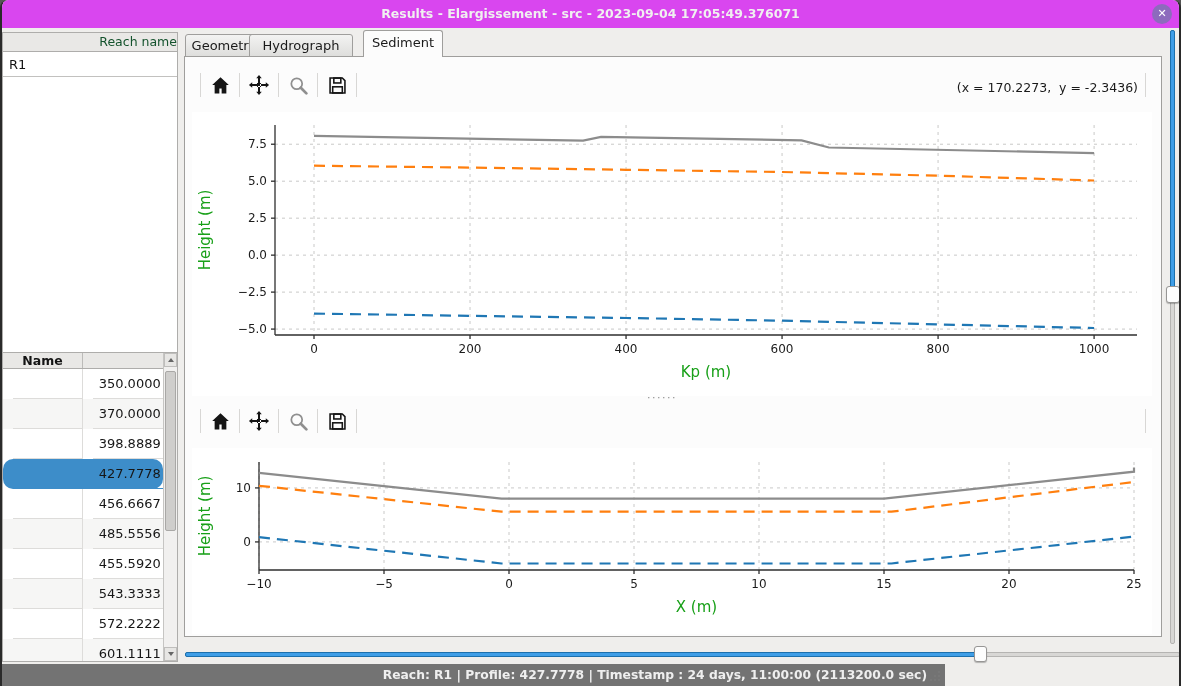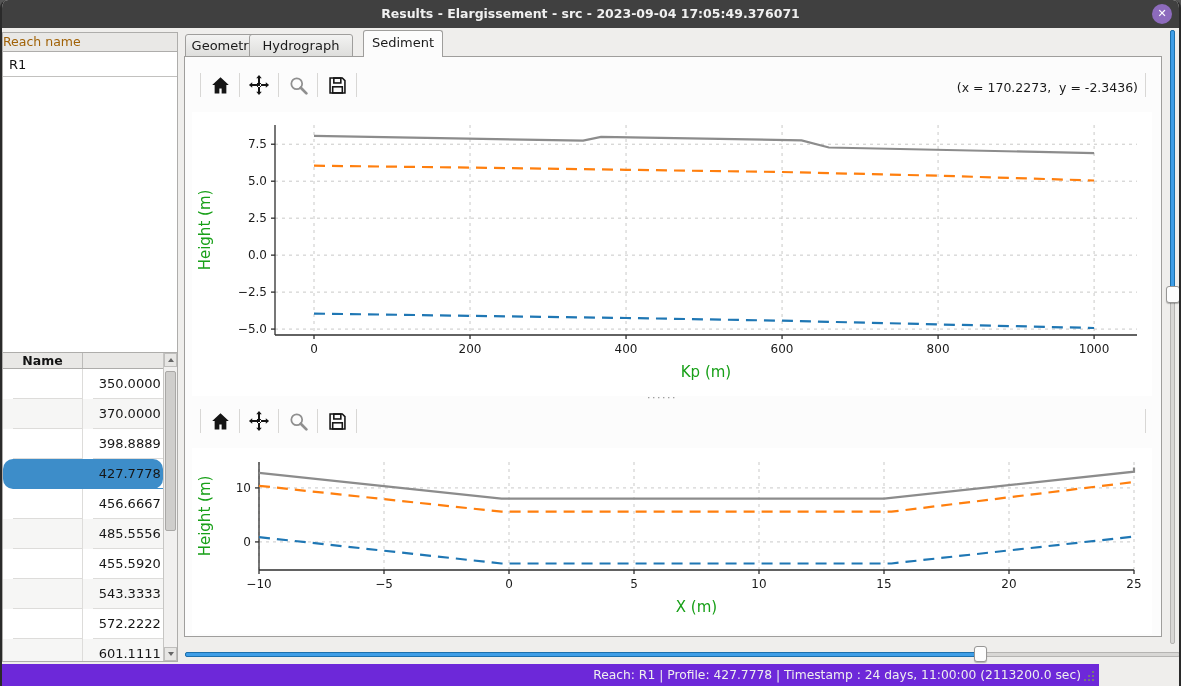--- a/index.html
+++ b/index.html
@@ -5,28 +5,28 @@
   html,body{margin:0;padding:0;background:#555;}
   *{box-sizing:border-box;}
   .window{
     position:relative;width:1181px;height:686px;
     font-family:"DejaVu Sans",sans-serif;
     background:#efeeec;overflow:hidden;
     border-left:2px solid #2a2a2a;border-right:2px solid #2a2a2a;
     border-radius:8px 8px 0 0;
   }
   
-  .titlebar{position:absolute;left:-2px;top:0;width:1181px;height:28px;background:#404040;border-radius:8px 8px 0 0;}
+  .titlebar{position:absolute;left:-2px;top:0;width:1181px;height:28px;background:#d946ef;border-radius:8px 8px 0 0;}
   .title{display:block;text-align:center;line-height:28px;font-size:12.5px;font-weight:700;color:#f0f0f0;}
   .closebtn{position:absolute;right:9px;top:4px;width:20px;height:20px;border-radius:50%;background:#8d6bbd;color:#fff;
     text-align:center;line-height:19px;font-size:11px;cursor:pointer;}
   
   .sidebar{position:absolute;left:0;top:30px;width:176px;height:632px;}
   .reach-header{position:absolute;left:0;top:2px;width:176px;height:20px;background:#e9e8e6;border:1px solid #aeadab;
-    text-align:left;font-size:12.5px;line-height:18px;color:#a16207;}
+    text-align:right;font-size:12.5px;line-height:18px;color:#14532d;}
   .reach-list{position:absolute;left:0;top:22px;width:176px;height:313px;background:#fff;border:1px solid #aeadab;border-top:none;}
   .reach-item{height:25px;line-height:25px;padding-left:6px;font-size:13px;color:#141414;border-bottom:1px solid #c2c1bf;}
   .splitter-dots{position:absolute;text-align:center;color:#8f8f8f;font-size:11px;letter-spacing:1.5px;line-height:8px;}
   .sp1{left:0;top:335px;width:176px;}
   
   .ptable{position:absolute;left:0;top:322px;width:176px;height:310px;background:#fff;border:1px solid #aeadab;overflow:hidden;}
   .thead{position:absolute;left:0;top:0;width:160px;height:16px;background:#e9e8e6;border-bottom:1px solid #aeadab;display:flex;flex-direction:column;}
   .thcell{font-size:12.5px;font-weight:700;color:#141414;text-align:center;line-height:15px;}
   .thcell.c1{width:80px;border-right:1px solid #bcbbb9;}
   .thcell.c2{width:80px;}
@@ -76,21 +76,21 @@
   
   .hslider{position:absolute;left:183px;top:645px;width:995px;height:18px;}
   .hs-base{position:absolute;left:0;top:7px;width:100%;height:5px;background:#d8d7d5;border:1px solid #b5b4b2;border-radius:2px;}
   .hs-fill{position:absolute;left:0;top:7px;height:5px;background:#3f9ee7;border:1px solid #1c70ad;border-radius:2px;}
   .hs-thumb{position:absolute;top:1px;width:13px;height:16px;background:#fdfdfd;border:1px solid #979695;border-radius:3px;box-shadow:0 1px 1px rgba(0,0,0,.25);}
   .vslider{position:absolute;left:1163px;top:30px;width:16px;height:614px;}
   .vs-base{position:absolute;left:5px;top:0;width:5px;height:100%;background:#d8d7d5;border:1px solid #b5b4b2;border-radius:2px;}
   .vs-fill{position:absolute;left:5px;top:0;width:5px;background:#3f9ee7;border:1px solid #1c70ad;border-radius:2px;}
   .vs-thumb{position:absolute;left:1px;width:14px;height:17px;background:#fdfdfd;border:1px solid #979695;border-radius:3px;box-shadow:0 1px 1px rgba(0,0,0,.25);}
   
-  .statusbar{position:absolute;left:-2px;top:664px;width:1099px;height:22px;background:#6d28d9;}
+  .statusbar{position:absolute;left:-2px;top:664px;width:945px;height:22px;background:#737373;font-weight:bold;}
   .status-text{display:block;text-align:right;padding-right:18px;line-height:22px;font-size:12.3px;color:#efefef;}
   .grip{position:absolute;right:5px;bottom:13px;width:2px;height:2px;background:#787878;
     box-shadow:0 4px #787878,0 8px #787878,-4px 4px #787878,-4px 8px #787878,-8px 8px #787878;}
 </style>
 </head>
 <body>
 
 <div class="window">
 
   <div class="titlebar">

